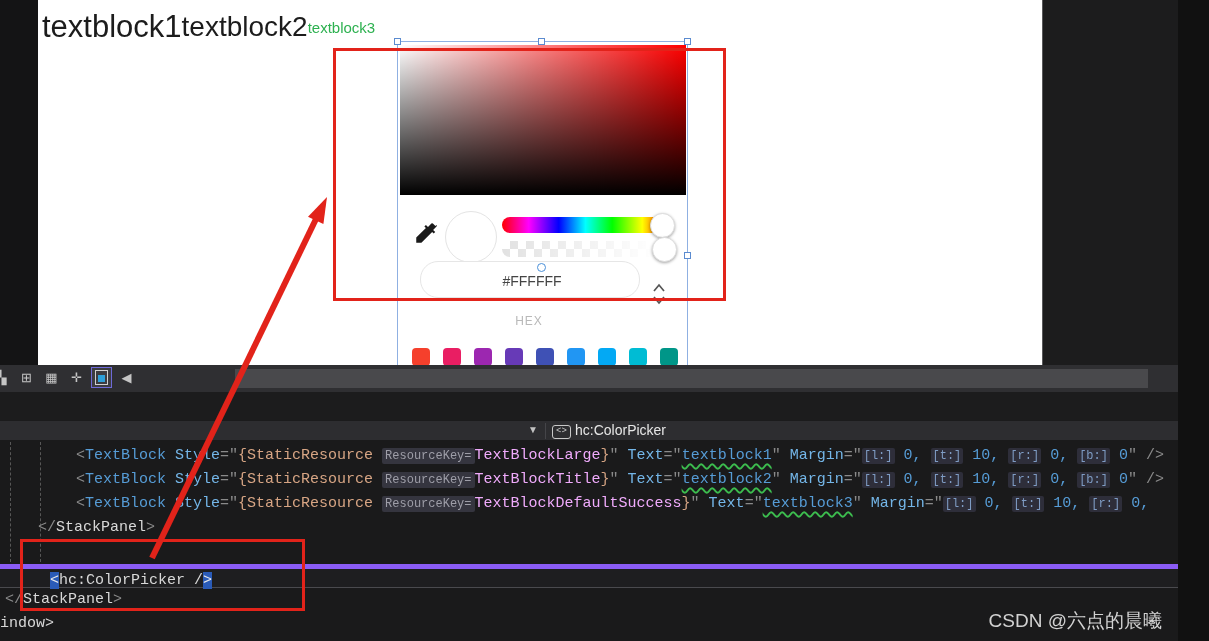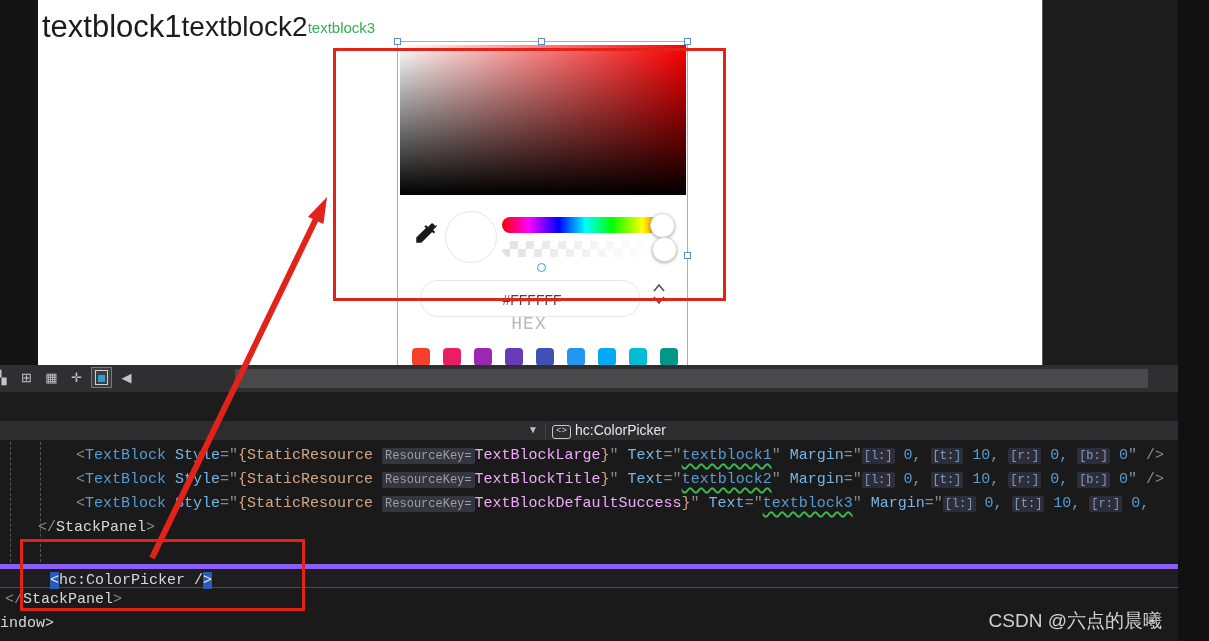--- a/index.html
+++ b/index.html
@@ -24,27 +24,27 @@
   .hue-bar{position:absolute;left:464px;top:217px;width:167px;height:16px;border-radius:8px;
            background:linear-gradient(to right,#ff0000,#ff00ff 16%,#0000ff 34%,#00ffff 50%,#00ff00 66%,#ffff00 84%,#ff0000);}
   .alpha-bar{position:absolute;left:464px;top:241px;width:167px;height:16px;border-radius:8px;overflow:hidden;
            background-image:linear-gradient(to right,rgba(255,255,255,.25),#fff 92%),
              conic-gradient(#d8d8d8 25%,#fff 25% 50%,#d8d8d8 50% 75%,#fff 75%);
            background-size:100% 100%,16px 16px;}
   .slider-thumb{position:absolute;width:23px;height:23px;border-radius:50%;background:#fff;
            border:1px solid #ddd;box-shadow:0 1px 3px rgba(0,0,0,.35);}
   .thumb-hue{left:612px;top:213px;}
   .thumb-alpha{left:614px;top:237px;}
-  .hex-box{position:absolute;left:382px;top:280px;width:218px;height:35px;border:1px solid #e6e6e6;
+  .hex-box{position:absolute;left:382px;top:261px;width:218px;height:35px;border:1px solid #e6e6e6;
            border-radius:18px;background:#fff;}
   .hex-box input{width:100%;height:100%;border:none;outline:none;text-align:center;font-size:14px;
            color:#444;background:transparent;font-family:"Liberation Sans",sans-serif;}
   .stepper{position:absolute;left:613px;top:281px;width:16px;height:26px;}
-  .hex-label{position:absolute;left:382px;top:314px;width:218px;text-align:center;font-size:18px;
-           color:#b9b9b9;letter-spacing:1px;font-family:Liberation Mono, monospace;}
+  .hex-label{position:absolute;left:382px;top:314px;width:218px;text-align:center;font-size:12px;
+           color:#b9b9b9;letter-spacing:1px;}
   .swatch-row{position:absolute;left:374px;top:348px;display:flex;gap:13px;}
   .swatch{width:18px;height:18px;border-radius:4px;}
   
   .ad-line{position:absolute;background:#8fb0e2;}
   .ad-handle{position:absolute;width:7px;height:7px;background:#fff;border:1px solid #5b8bd0;box-sizing:border-box;}
   .ad-circle{position:absolute;width:9px;height:9px;border-radius:50%;background:#fff;border:1px solid #4a90d9;box-sizing:border-box;}
   
   .red-rect{position:absolute;border:3px solid #e2231a;z-index:40;}
   #arrow-svg{position:absolute;left:0;top:0;z-index:50;pointer-events:none;}
   

